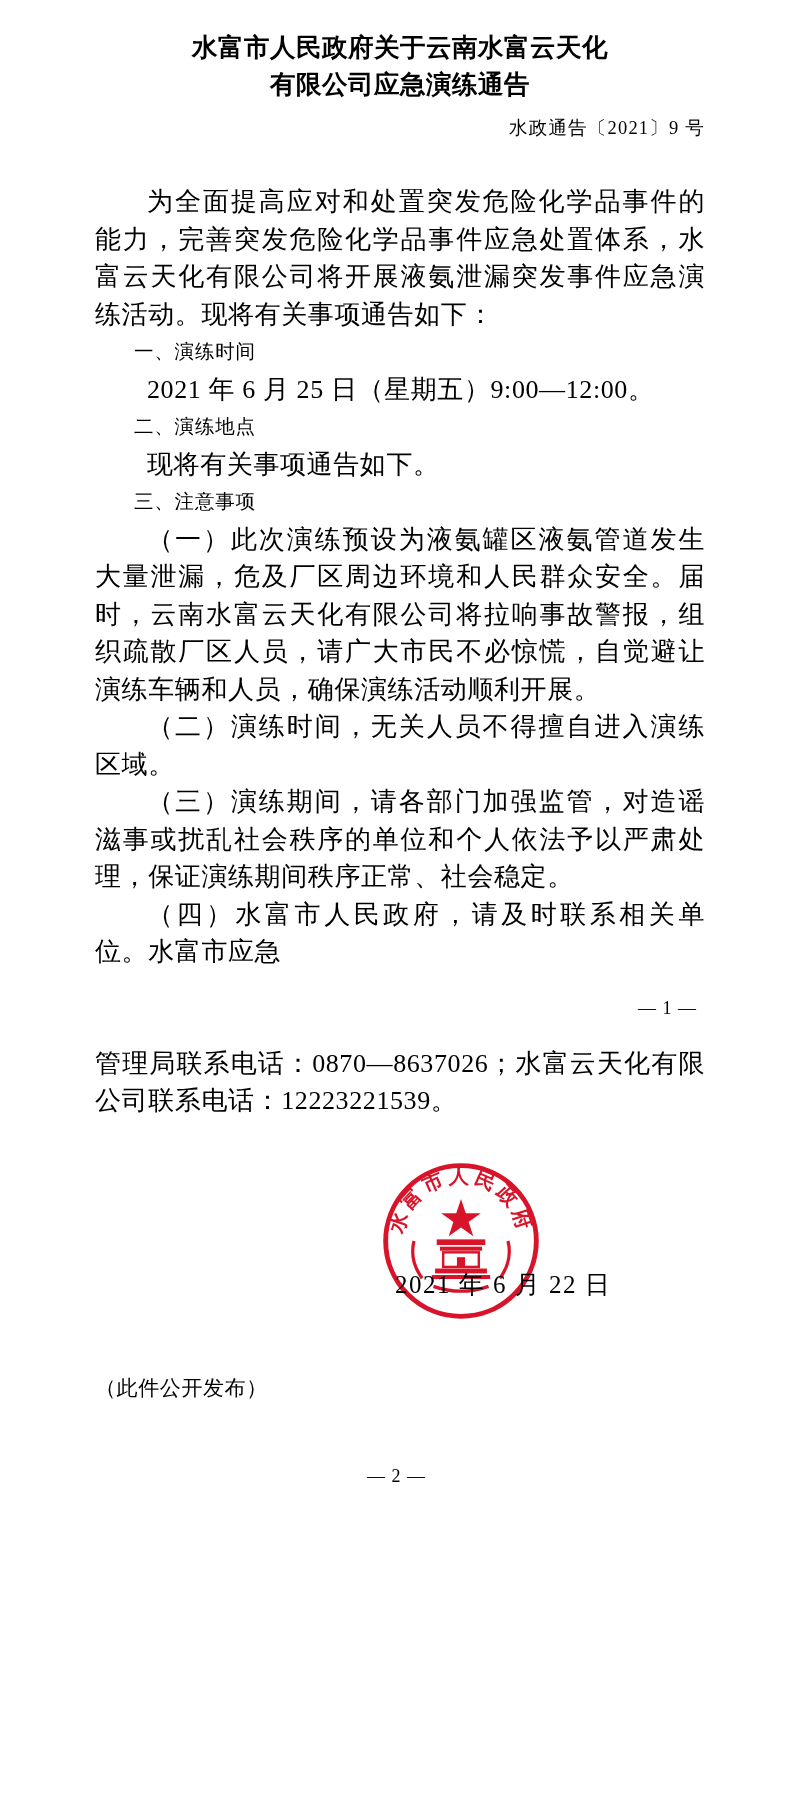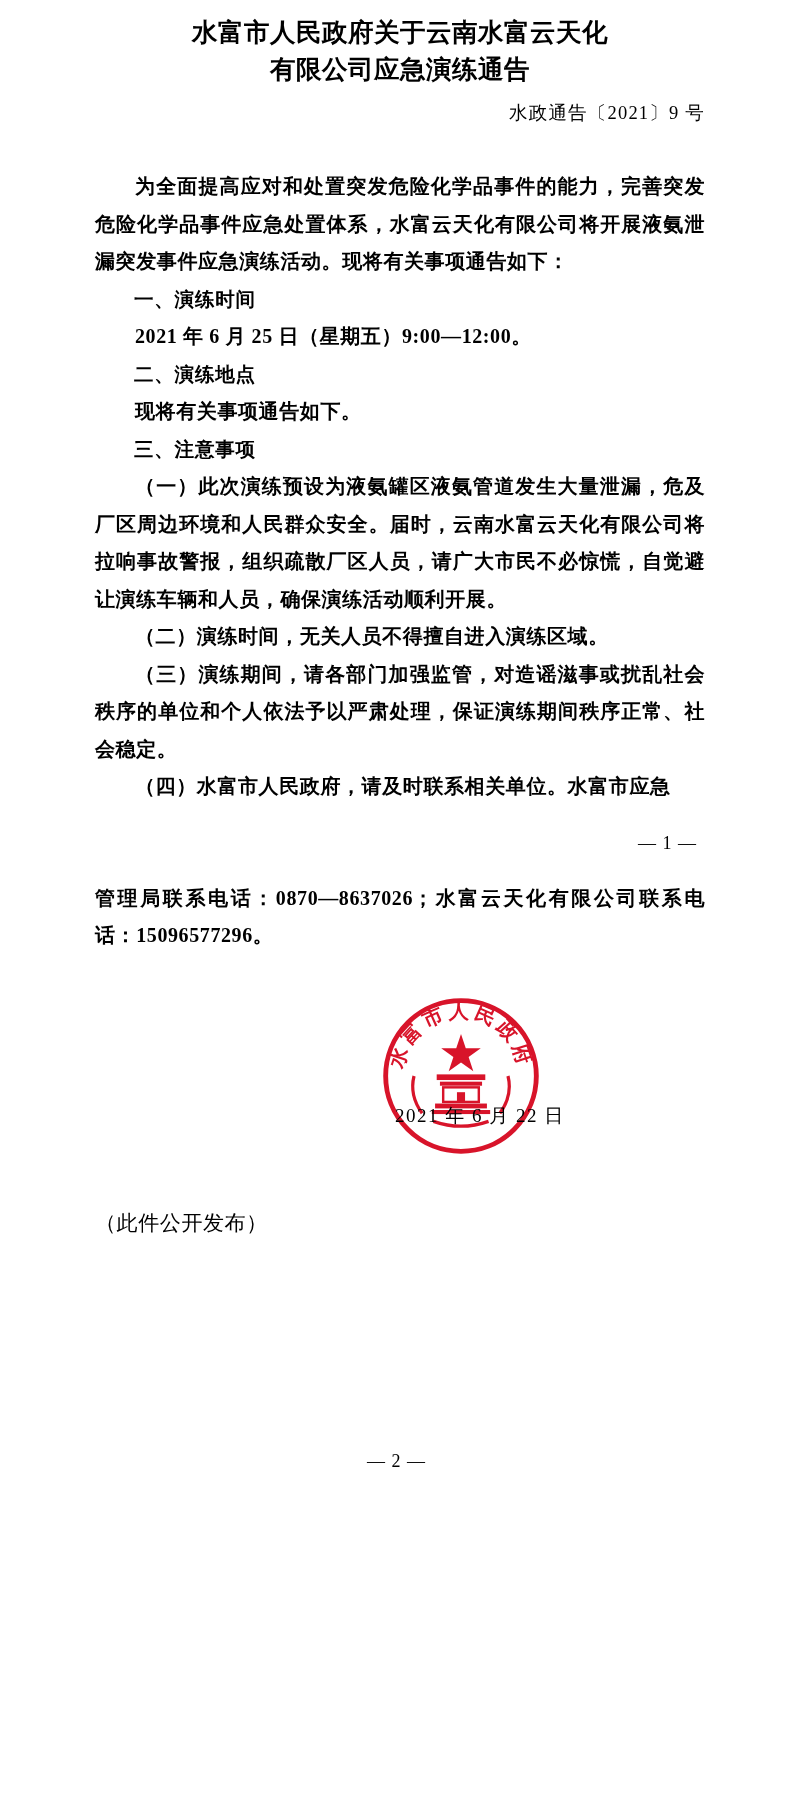--- a/index.html
+++ b/index.html
@@ -8,21 +8,21 @@
     background: #ffffff;
   }
   body {
     font-family: "Liberation Serif", "DejaVu Serif", serif;
     color: #000000;
   }
   #page {
     position: relative;
     width: 793px;
     height: 1494px;
-    margin: 0 auto;
+    margin: 15px auto;
     background: #ffffff;
     overflow: hidden;
   }
   .doc-body {
     position: absolute;
     left: 95px;
     top: 0;
     width: 610px;
   }
 
@@ -42,33 +42,32 @@
   .docnum {
     text-align: right;
     font-size: 18.5px;
     line-height: 30px;
     margin-top: 10px;
     letter-spacing: 1.2px;
   }
 
   
   .para {
-    font-size: 20px;
+    font-size: 26px;
     line-height: 37.5px;
     text-align: justify;
     text-justify: inter-ideograph;
     letter-spacing: 0.6px;
     margin: 0;
-    font-weight: bold;
   }
   .para.indent { text-indent: 2em; }
 
   .heading {
     font-family: "Liberation Sans", "DejaVu Sans", sans-serif;
-    font-weight: bold;
+    font-weight: normal;
     font-size: 19.5px;
     line-height: 37.5px;
     text-indent: 2em;
     letter-spacing: 0.8px;
     margin: 0;
   }
 
   .spacer-sm { height: 22px; }
   .spacer-md { height: 40px; }
 
@@ -100,21 +99,21 @@
     top: 0px;
     width: 162px;
     height: 162px;
   }
   .seal svg { display: block; width: 162px; height: 162px; }
 
   .sign-date {
     position: absolute;
     left: 300px;
     top: 108px;
-    font-size: 19px;
+    font-size: 25px;
     letter-spacing: 1.5px;
     white-space: nowrap;
     color: #000;
   }
 
   .release-note {
     font-size: 21px;
     line-height: 37.5px;
     letter-spacing: 0.6px;
   }
@@ -148,21 +147,21 @@
     <p class="para indent">（二）演练时间，无关人员不得擅自进入演练区域。</p>
     <p class="para indent">（三）演练期间，请各部门加强监管，对造谣滋事或扰乱社会秩序的单位和个人依法予以严肃处理，保证演练期间秩序正常、社会稳定。</p>
     <p class="para indent">（四）水富市人民政府，请及时联系相关单位。水富市应急</p>
 
     <div class="spacer-sm"></div>
 
     <div class="pagenum-right">— 1 —</div>
 
     <div class="spacer-sm"></div>
 
-    <p class="para">管理局联系电话：0870—8637026；水富云天化有限公司联系电话：15096577296。</p>
+    <p class="para">管理局联系电话：0870—8637026；水富云天化有限公司联系电话：12223221539。</p>
 
     <div class="spacer-md"></div>
 
 
     <div class="sign-block">
       <div class="seal">
         <svg viewBox="0 0 200 200" xmlns="http://www.w3.org/2000/svg">
 
           <circle cx="100" cy="100" r="93" fill="none" stroke="#d8142a" stroke-width="6"></circle>
 

